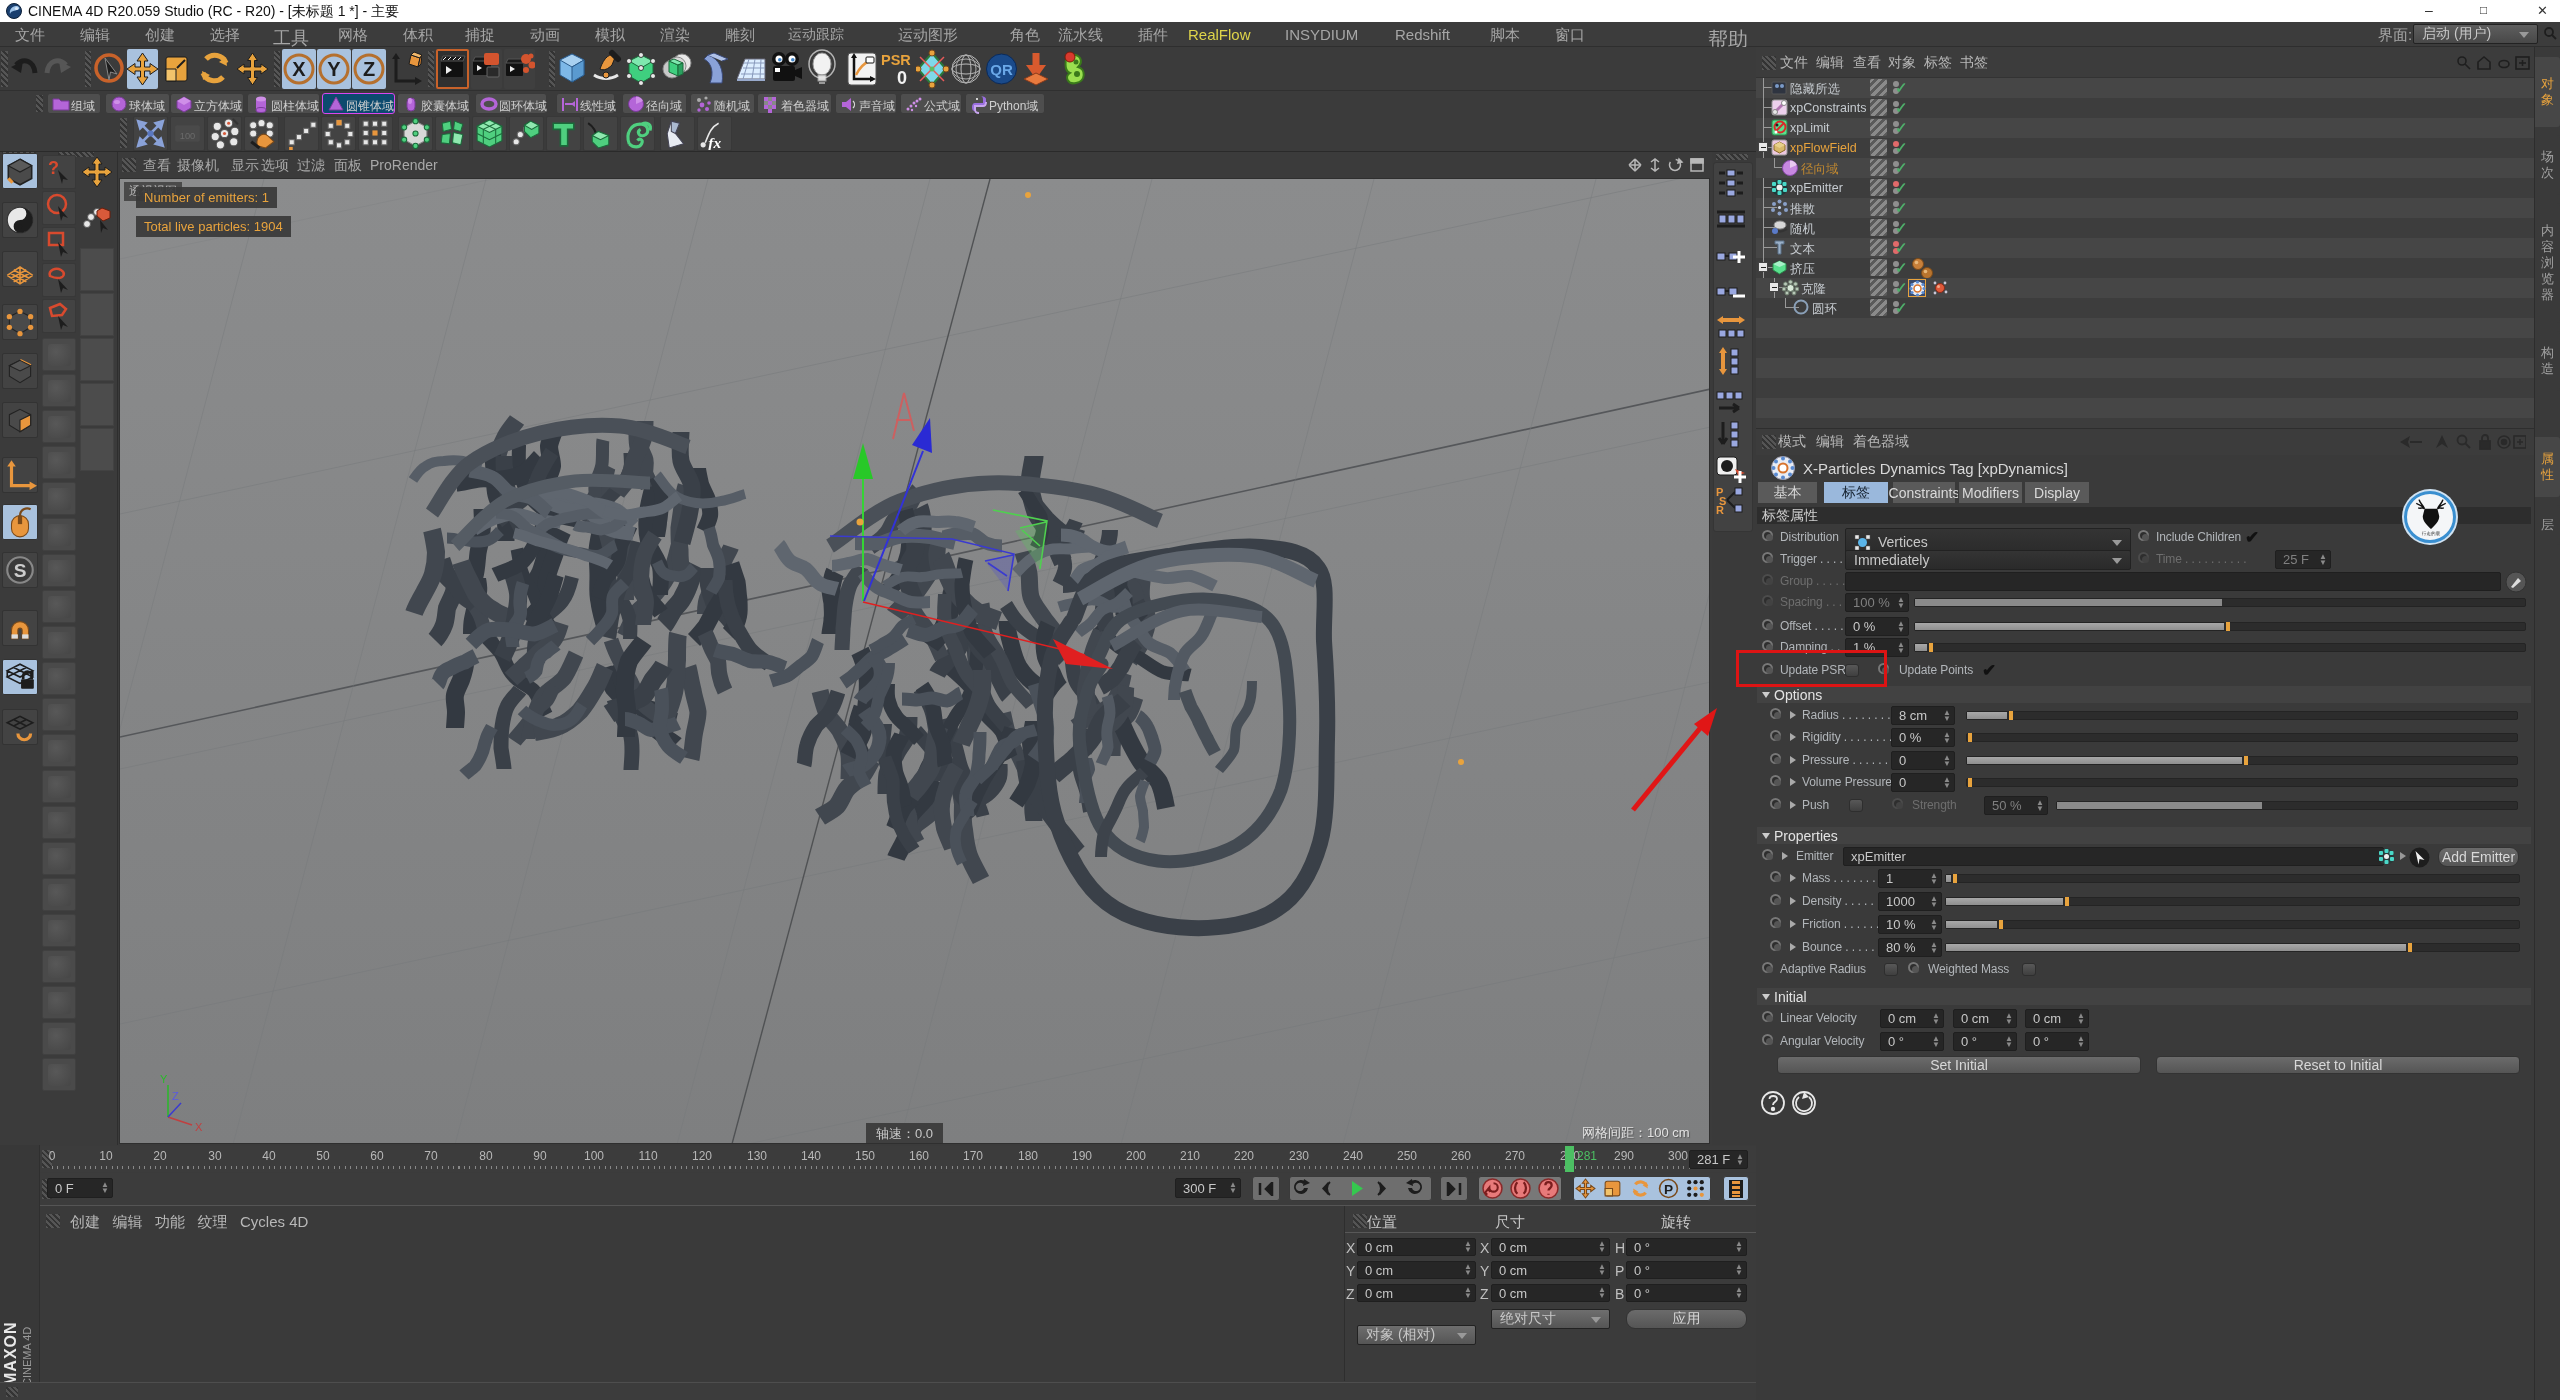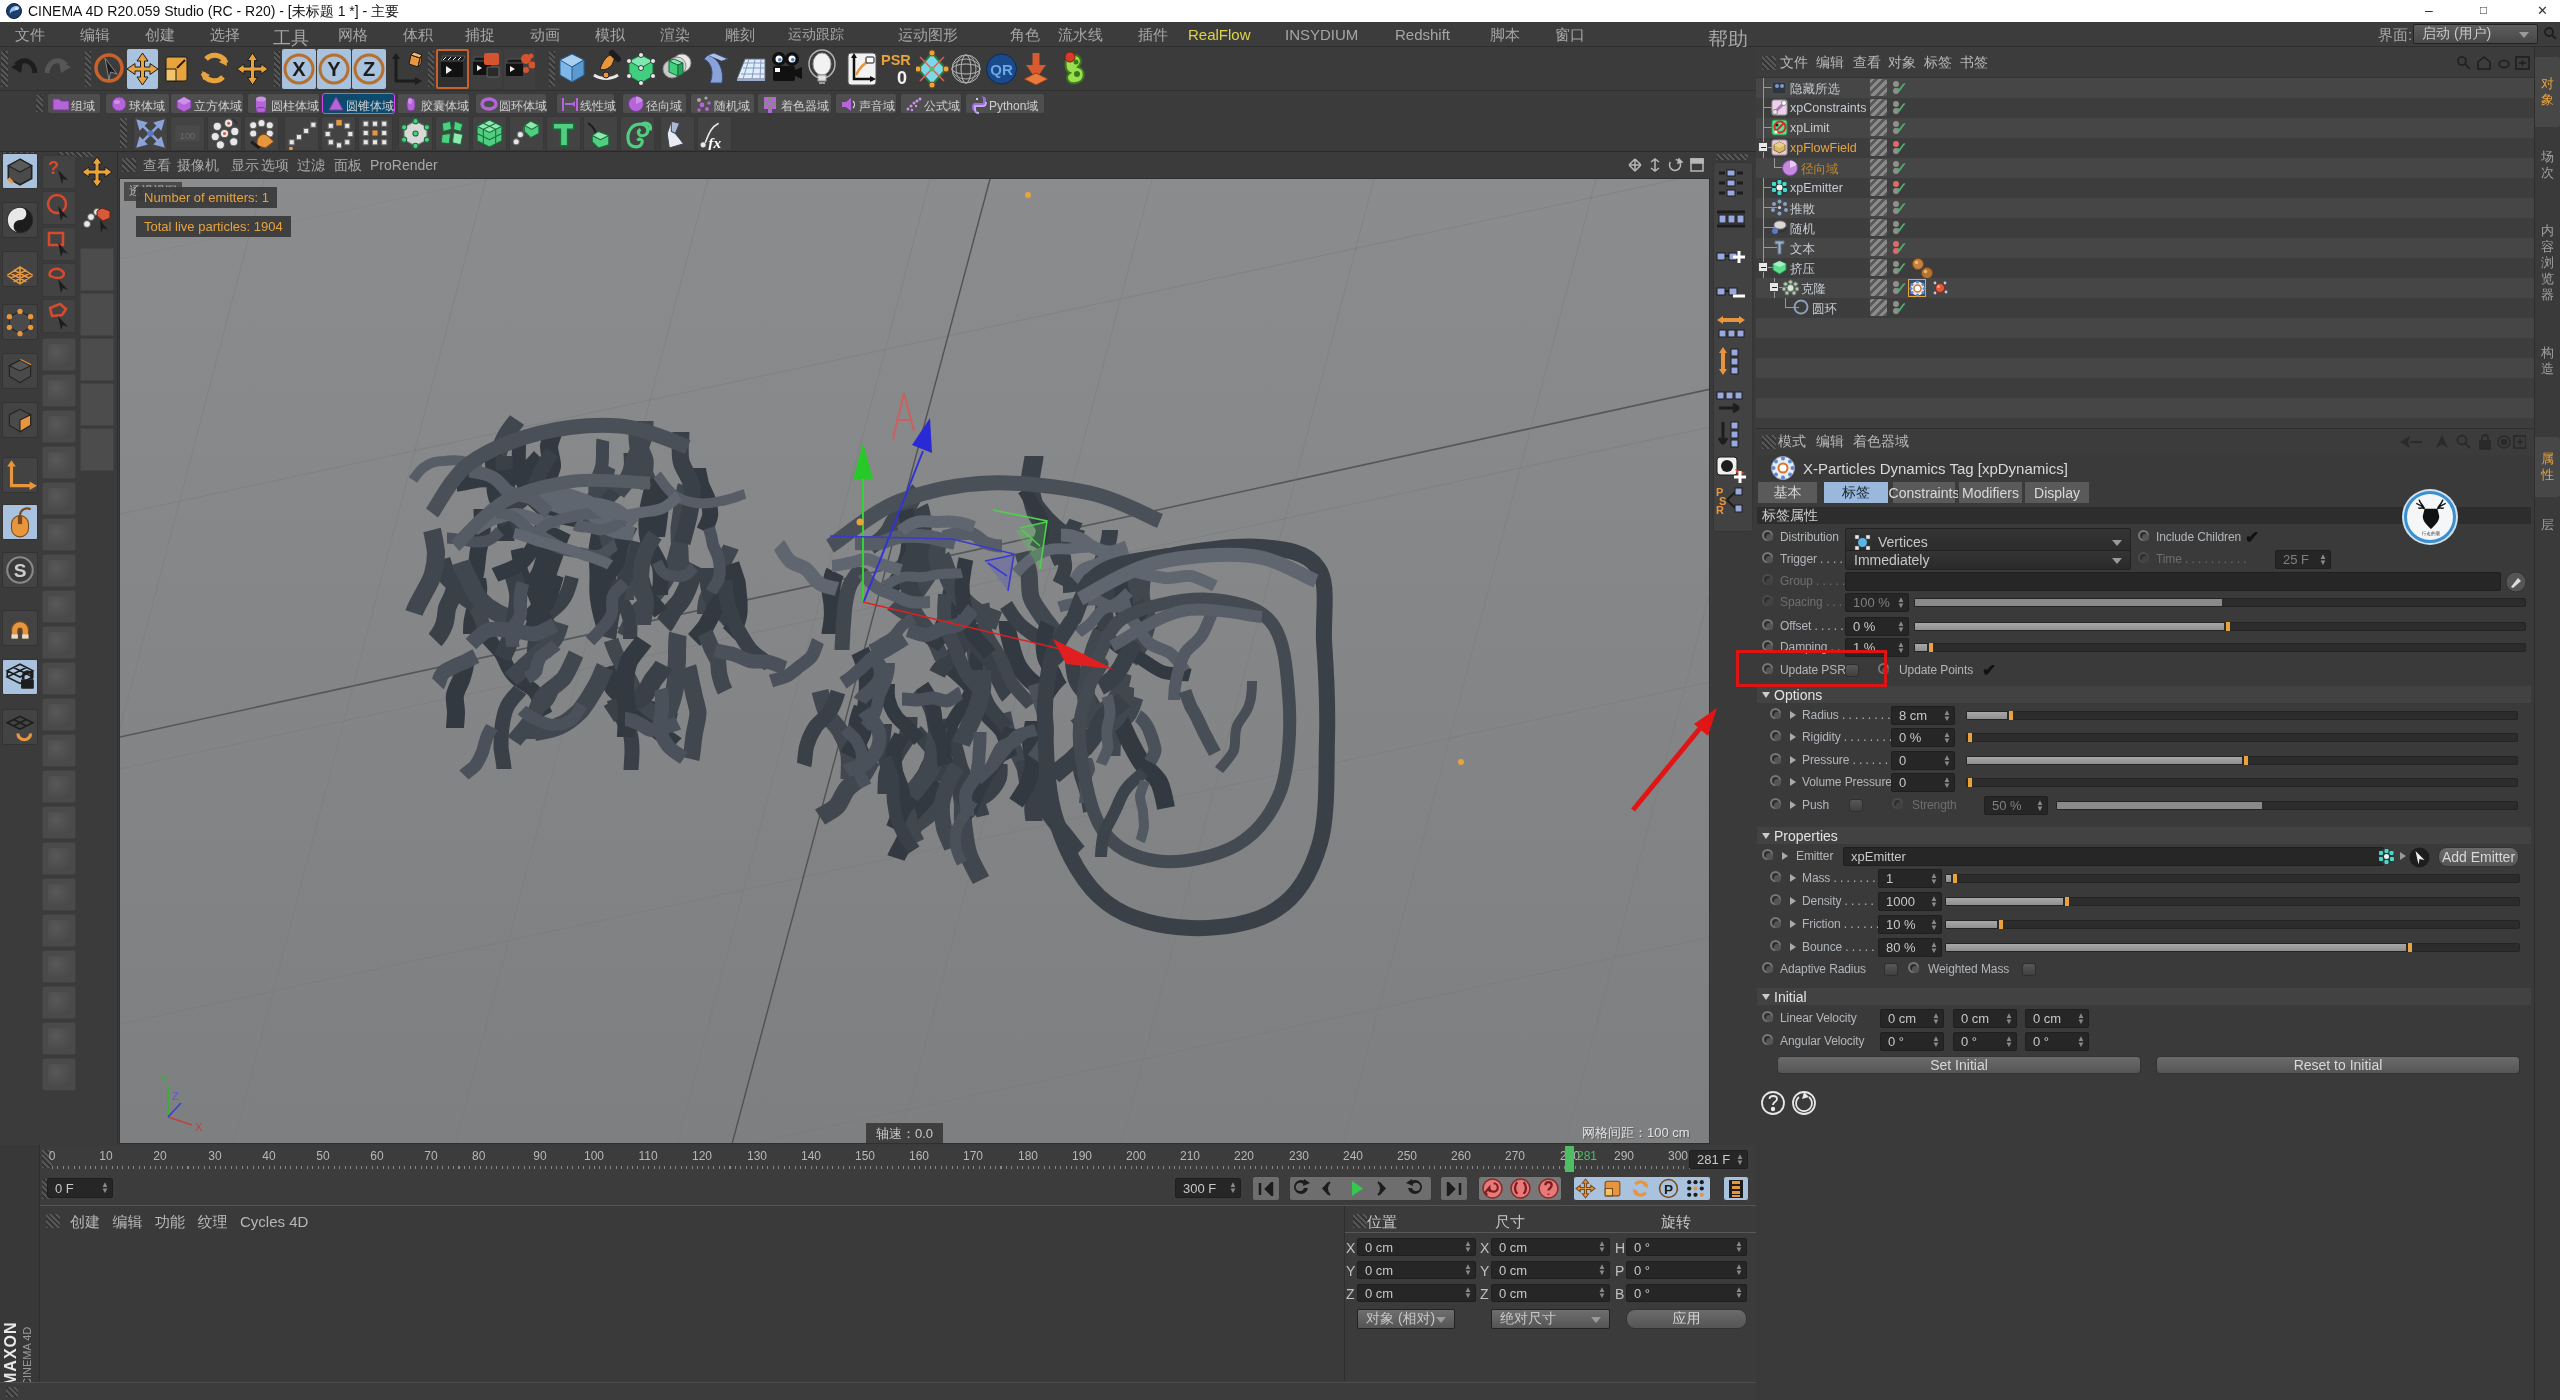--- a/index.html
+++ b/index.html
@@ -1650,21 +1650,21 @@
     <div class="abs" style="left:40px;top:1px;width:1716px;height:26px;background:#3c3c3c">
       <div class="abs handle" style="left:2px;top:4px;width:10px;height:18px"></div>
       <span class="abs" style="left:-2px;top:3px;width:28px;text-align:center;font-size:12px;color:#b8b8b8">0</span>
       <span class="abs" style="left:52px;top:3px;width:28px;text-align:center;font-size:12px;color:#b8b8b8">10</span>
       <span class="abs" style="left:106px;top:3px;width:28px;text-align:center;font-size:12px;color:#b8b8b8">20</span>
       <span class="abs" style="left:161px;top:3px;width:28px;text-align:center;font-size:12px;color:#b8b8b8">30</span>
       <span class="abs" style="left:215px;top:3px;width:28px;text-align:center;font-size:12px;color:#b8b8b8">40</span>
       <span class="abs" style="left:269px;top:3px;width:28px;text-align:center;font-size:12px;color:#b8b8b8">50</span>
       <span class="abs" style="left:323px;top:3px;width:28px;text-align:center;font-size:12px;color:#b8b8b8">60</span>
       <span class="abs" style="left:377px;top:3px;width:28px;text-align:center;font-size:12px;color:#b8b8b8">70</span>
-      <span class="abs" style="left:432px;top:3px;width:28px;text-align:left;font-size:12px;color:#b8b8b8">80</span>
+      <span class="abs" style="left:432px;top:3px;width:28px;text-align:center;font-size:12px;color:#b8b8b8">80</span>
       <span class="abs" style="left:486px;top:3px;width:28px;text-align:center;font-size:12px;color:#b8b8b8">90</span>
       <span class="abs" style="left:540px;top:3px;width:28px;text-align:center;font-size:12px;color:#b8b8b8">100</span>
       <span class="abs" style="left:594px;top:3px;width:28px;text-align:center;font-size:12px;color:#b8b8b8">110</span>
       <span class="abs" style="left:648px;top:3px;width:28px;text-align:center;font-size:12px;color:#b8b8b8">120</span>
       <span class="abs" style="left:703px;top:3px;width:28px;text-align:center;font-size:12px;color:#b8b8b8">130</span>
       <span class="abs" style="left:757px;top:3px;width:28px;text-align:center;font-size:12px;color:#b8b8b8">140</span>
       <span class="abs" style="left:811px;top:3px;width:28px;text-align:center;font-size:12px;color:#b8b8b8">150</span>
       <span class="abs" style="left:865px;top:3px;width:28px;text-align:center;font-size:12px;color:#b8b8b8">160</span>
       <span class="abs" style="left:919px;top:3px;width:28px;text-align:center;font-size:12px;color:#b8b8b8">170</span>
       <span class="abs" style="left:974px;top:3px;width:28px;text-align:center;font-size:12px;color:#b8b8b8">180</span>
@@ -1792,21 +1792,21 @@
       <span class="abs" style="left:135px;top:57px;font-size:14px;color:#c0c0c0">Y</span>
       <div class="vbox" style="left:146px;top:55px;width:119px;height:18px">0 cm<span class="spin">▲<br>▼</span></div>
       <span class="abs" style="left:270px;top:57px;font-size:14px;color:#c0c0c0">P</span>
       <div class="vbox" style="left:281px;top:55px;width:121px;height:18px">0 °<span class="spin">▲<br>▼</span></div>
       <span class="abs" style="left:1px;top:80px;font-size:14px;color:#c0c0c0">Z</span>
       <div class="vbox" style="left:12px;top:78px;width:119px;height:18px">0 cm<span class="spin">▲<br>▼</span></div>
       <span class="abs" style="left:135px;top:80px;font-size:14px;color:#c0c0c0">Z</span>
       <div class="vbox" style="left:146px;top:78px;width:119px;height:18px">0 cm<span class="spin">▲<br>▼</span></div>
       <span class="abs" style="left:270px;top:80px;font-size:14px;color:#c0c0c0">B</span>
       <div class="vbox" style="left:281px;top:78px;width:121px;height:18px">0 °<span class="spin">▲<br>▼</span></div>
-      <div class="ddn" style="left:12px;top:103px;width:98px;height:20px;background:linear-gradient(#6e6e6e,#555)">对象 (相对)</div>
+      <div class="ddn" style="left:12px;top:119px;width:119px;height:20px;background:linear-gradient(#6e6e6e,#555)">对象 (相对)</div>
       <div class="ddn" style="left:146px;top:103px;width:119px;height:20px;background:linear-gradient(#6e6e6e,#555)">绝对尺寸</div>
       <div class="gbtn" style="left:281px;top:103px;width:121px;height:20px">应用</div>
     </div>
     <div class="abs" style="left:0;top:237px;width:1756px;height:18px;background:#3c3c3c;border-top:1px solid #4e4e4e">
       <div class="abs handle" style="left:6px;top:4px;width:12px;height:10px"></div>
     </div>
   </div>
 <svg class="abs" style="left:1600px;top:690px;pointer-events:none" width="140" height="140" viewBox="0 0 140 140">
     <line x1="33" y1="120" x2="106" y2="31" stroke="#e01616" stroke-width="5"></line>
     <path d="M117 18 L108 46 L94 34Z" fill="#e01616"></path>

